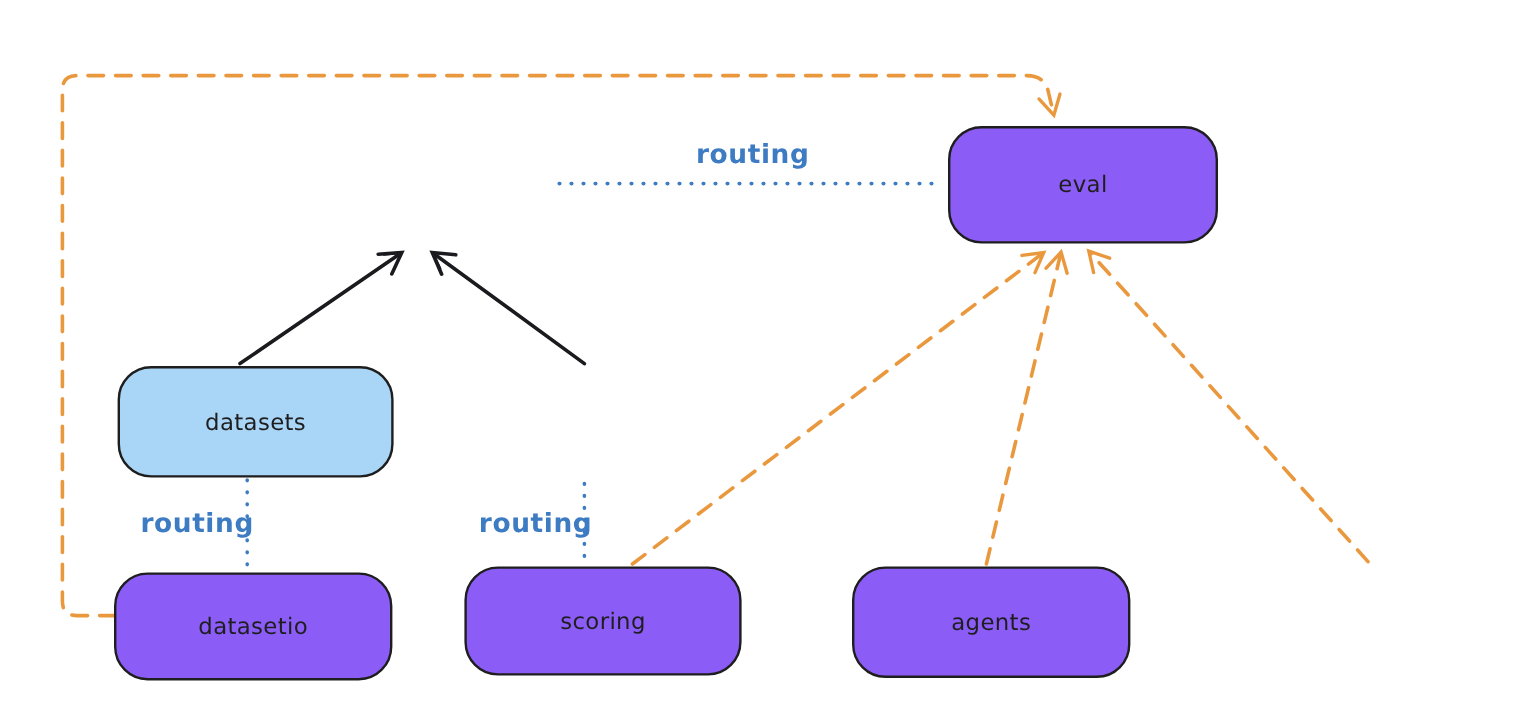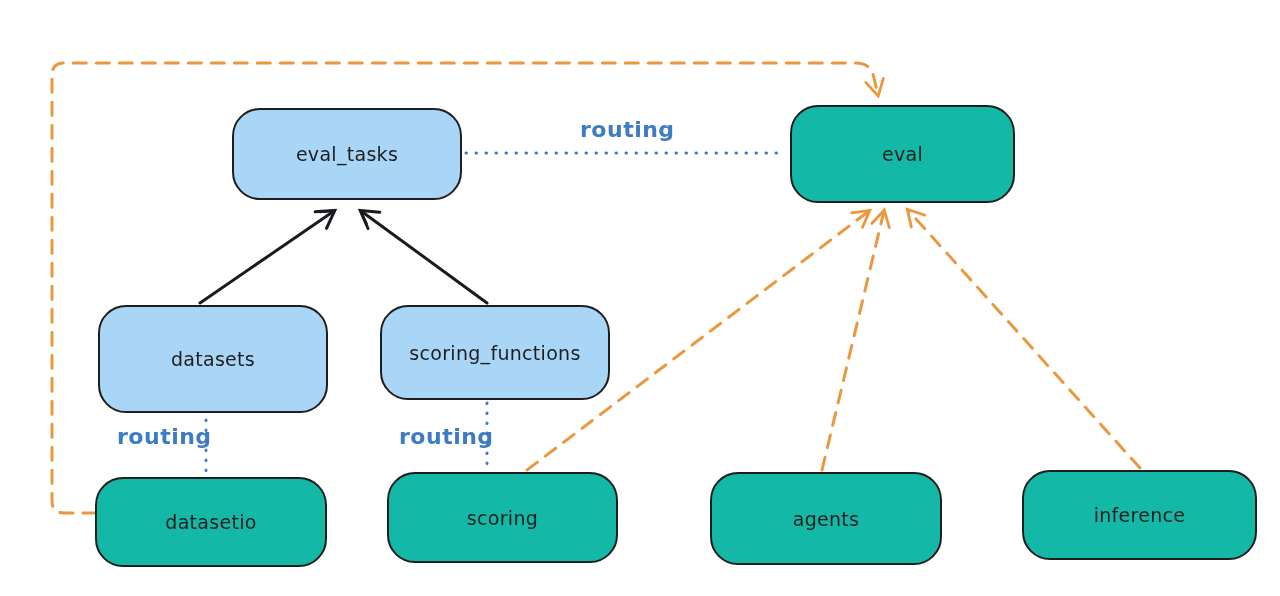--- a/index.html
+++ b/index.html
@@ -14,24 +14,24 @@
   .node{
     position:absolute;
     box-sizing:border-box;
     border:2.5px solid #1e1e1e;
     border-radius:28px;
     display:flex;align-items:center;justify-content:center;
     font-size:19px;color:#1e1e1e;
     letter-spacing:0.3px;
   }
   .node.blue{background:#a9d5f7;}
-  .node.green{background:#14b8a6;}
+  .node.green{background:#8b5cf6;}
   .node-eval-tasks       {left:232px; top:108px; width:230px; height:92px;}
   .node-eval             {left:790px; top:105px; width:225px; height:98px;}
-  .node-datasets         {left:98px;  top:305px; width:230px; height:108px;}
+  .node-datasets         {left:98px;  top:305px; width:230px; height:93px;}
   .node-scoring-functions{left:380px; top:305px; width:230px; height:95px;}
   .node-datasetio        {left:95px;  top:477px; width:232px; height:90px;justify-content:center;}
   .node-scoring          {left:387px; top:472px; width:231px; height:91px;}
   .node-agents           {left:710px; top:472px; width:232px; height:93px;}
   .node-inference        {left:1022px;top:470px; width:235px; height:90px;}
   .edge-label{
     position:absolute;
     color:#3d7bc2;
     font-size:22px;font-weight:700;
     letter-spacing:0.5px;
@@ -66,42 +66,33 @@
     <path class="edge-dotted" d="M 466 153 L 786 153"></path>
     <path class="edge-dotted" d="M 206 400 L 206 473"></path>
     <path class="edge-dotted" d="M 487 403 L 487 468"></path>
 
     <path class="edge-dashed" d="M 527 470 L 869 211" marker-end="url(#ah-orange)"></path>
     <path class="edge-dashed" d="M 822 470 L 884 211" marker-end="url(#ah-orange)"></path>
     <path class="edge-dashed" d="M 1140 468 L 908 210" marker-end="url(#ah-orange)"></path>
     <path class="edge-dashed" d="M 96 513 L 64 513 Q 52 513 52 501 L 52 75 Q 52 63 64 63 L 856 63 Q 871 63 874 78 L 878 95" marker-end="url(#ah-orange)"></path>
   </svg>
 
-  <div class="node blue node-eval-tasks">
-    <span>eval_tasks</span>
-  </div>
   <div class="node green node-eval">
     <span>eval</span>
   </div>
   <div class="node blue node-datasets">
     <span>datasets</span>
-  </div>
-  <div class="node blue node-scoring-functions">
-    <span>scoring_functions</span>
   </div>
   <div class="node green node-datasetio">
     <span>datasetio</span>
   </div>
   <div class="node green node-agents">
     <span>agents</span>
   </div>
   <div class="node green node-scoring">
     <span>scoring</span>
   </div>
-  <div class="node green node-inference">
-    <span>inference</span>
-  </div>
 
   <div class="edge-label edge-label-top">routing</div>
   <div class="edge-label edge-label-datasets">routing</div>
   <div class="edge-label edge-label-scoring">routing</div>
 
 </div>
 
 </body></html>

